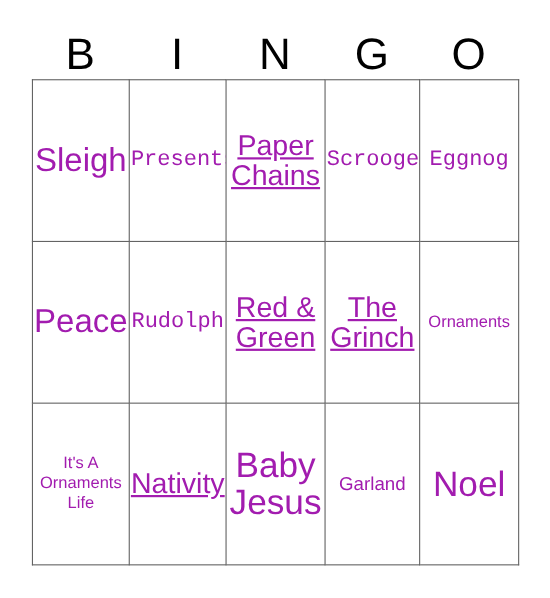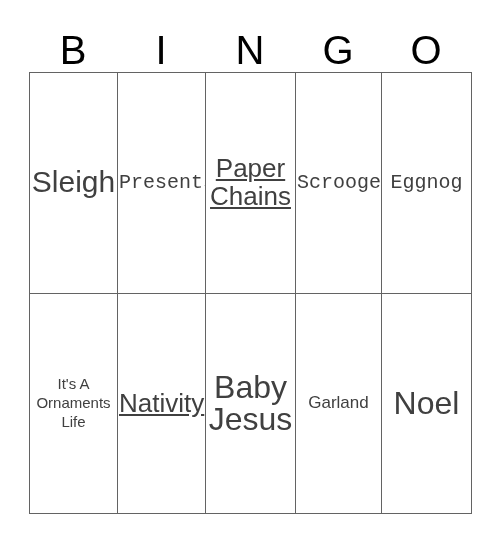--- a/index.html
+++ b/index.html
@@ -65,21 +65,21 @@
     background: #ffffff;
   }
   #bingo-grid tr { height: 88px; }
 
   .bingo-cell {
     border: 1px solid #636363;
     text-align: center;
     vertical-align: middle;
     padding: 0 1px;
     background: #ffffff;
-    color: #404040;
+    color: #a21caf;
     overflow: hidden;
     line-height: 1.04;
     word-break: normal;
   }
   .cell-text {
     display: block;
     width: 100%;
     text-align: center;
   }
 
@@ -133,20 +133,37 @@
           </td>
           <td class="bingo-cell">
             <span class="cell-text fs-s">Scrooge</span>
           </td>
           <td class="bingo-cell">
             <span class="cell-text fs-s">Eggnog</span>
           </td>
         </tr>
         <tr>
           <td class="bingo-cell">
+            <span class="cell-text fs-l">Peace</span>
+          </td>
+          <td class="bingo-cell">
+            <span class="cell-text fs-s">Rudolph</span>
+          </td>
+          <td class="bingo-cell">
+            <span class="cell-text fs-m">Red &amp; Green</span>
+          </td>
+          <td class="bingo-cell">
+            <span class="cell-text fs-m">The Grinch</span>
+          </td>
+          <td class="bingo-cell">
+            <span class="cell-text fs-xxs">Ornaments</span>
+          </td>
+        </tr>
+        <tr>
+          <td class="bingo-cell">
             <span class="cell-text fs-xxs">It's A Ornaments Life</span>
           </td>
           <td class="bingo-cell">
             <span class="cell-text fs-m">Nativity</span>
           </td>
           <td class="bingo-cell">
             <span class="cell-text fs-xl">Baby Jesus</span>
           </td>
           <td class="bingo-cell">
             <span class="cell-text fs-xs">Garland</span>

